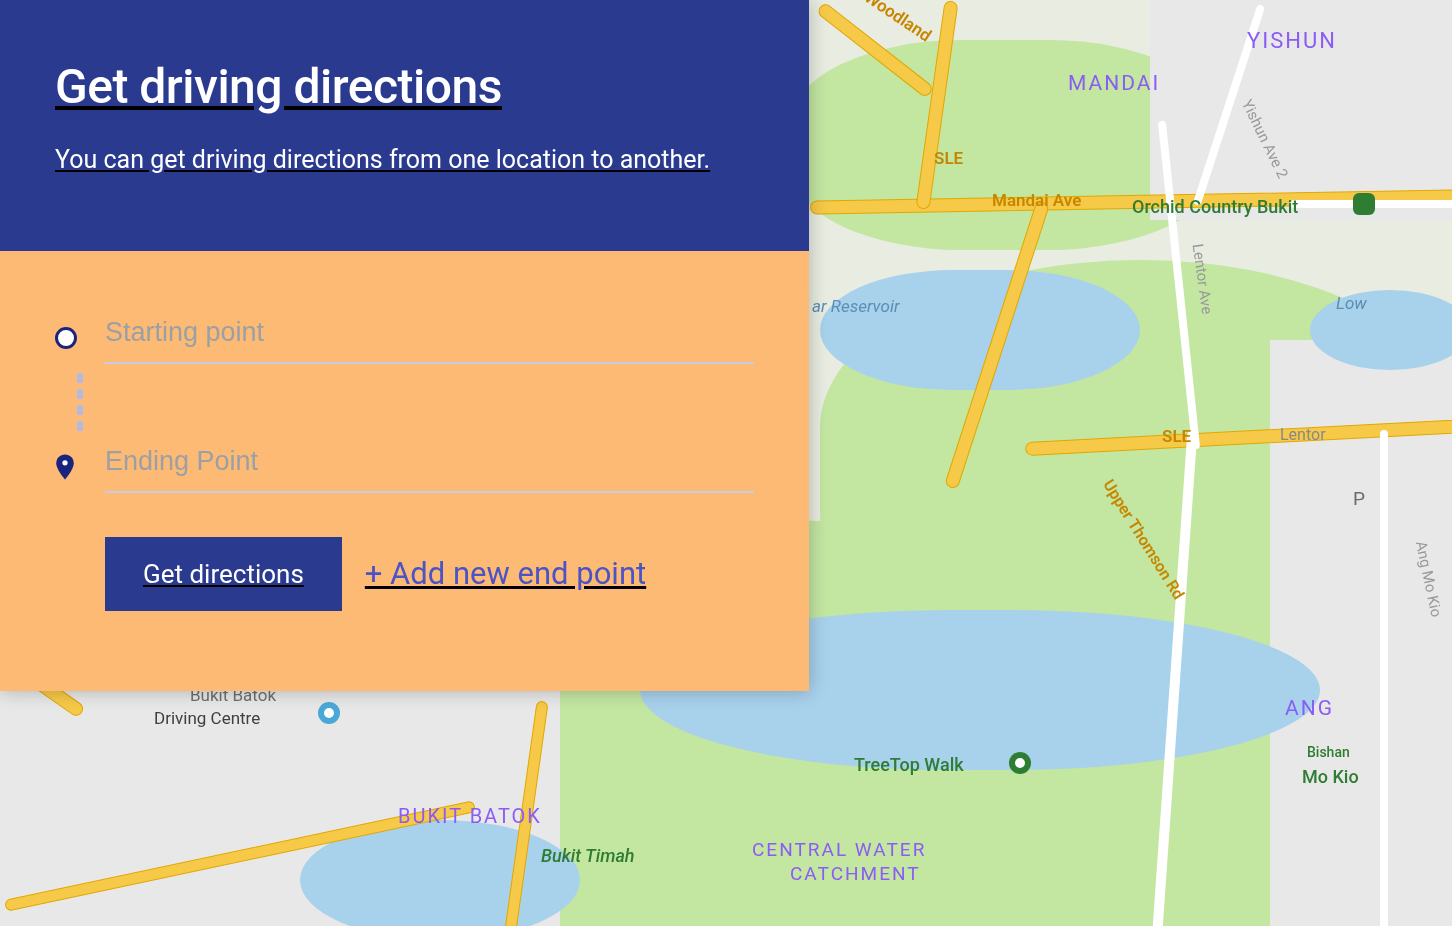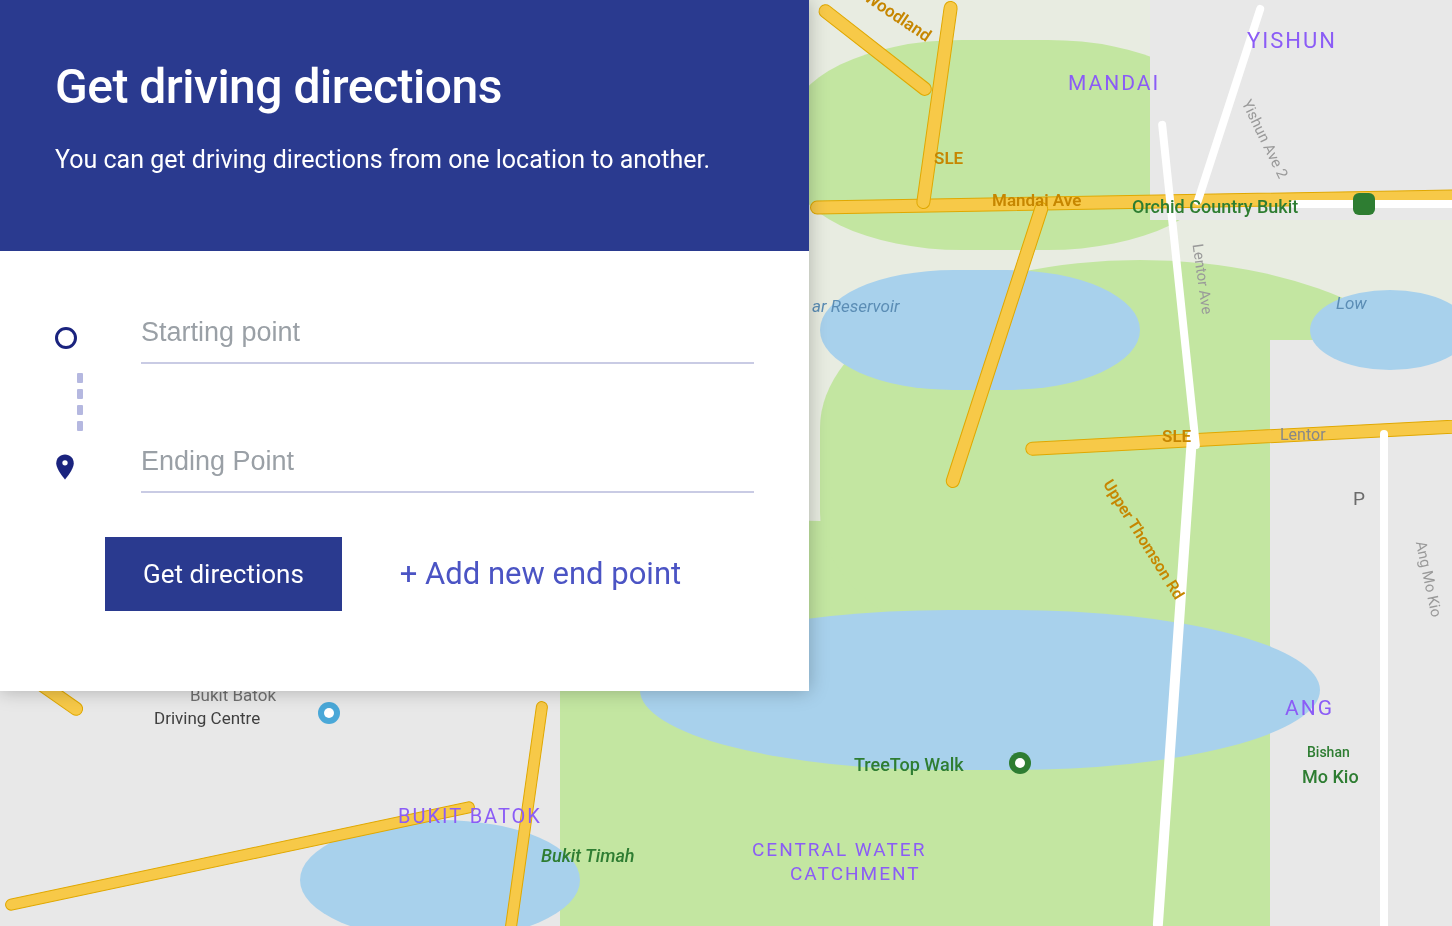--- a/index.html
+++ b/index.html
@@ -29,21 +29,22 @@
   .map .poi-dot::after{ content:""; position:absolute; left:6px; top:6px; width:10px; height:10px; border-radius:50%; background:#fff; }
 
   
   .panel {
     position: absolute;
     left: 0; top: 0;
     width: 809px;
     height: 691px;
     display:flex; flex-direction:column;
     box-shadow: 0 0 18px rgba(0,0,0,0.25);
-    background:#ffffff;
+    background:#fdba74;
+    text-decoration:underline;
   }
   .panel-header {
     background:#2a3a8f;
     color:#fff;
     padding: 58px 55px 72px 55px;
   }
   .panel-header h1 {
     font-size: 48px;
     font-weight: 500;
     letter-spacing: -0.5px;
@@ -84,37 +85,36 @@
   }
   .dots-col span {
     width:6px; height:10px; background:#b5b8e0; margin:3px 0; border-radius:1px;
   }
   .pin {
     width:20px; height:26px; position:relative;
   }
   .pin svg { display:block; }
   .input-wrap {
     flex:1;
-    margin-left:36px;
   }
   .text-input {
     width:100%;
     border:none;
     border-bottom:2px solid #c9cbe4;
     font-size:27px;
     padding: 6px 0 14px 0;
     outline:none;
     background:transparent;
     color:#333;
   }
   .text-input::placeholder { color:#9aa0a6; }
   .actions {
     display:flex;
     align-items:center;
-    gap: 58px;
+    gap: 23px;
     margin-top: 44px;
     padding-left: 50px;
   }
   .btn-primary {
     background:#2a3a8f;
     color:#fff;
     border:none;
     font-size:26px;
     padding: 22px 38px;
     cursor:pointer;

